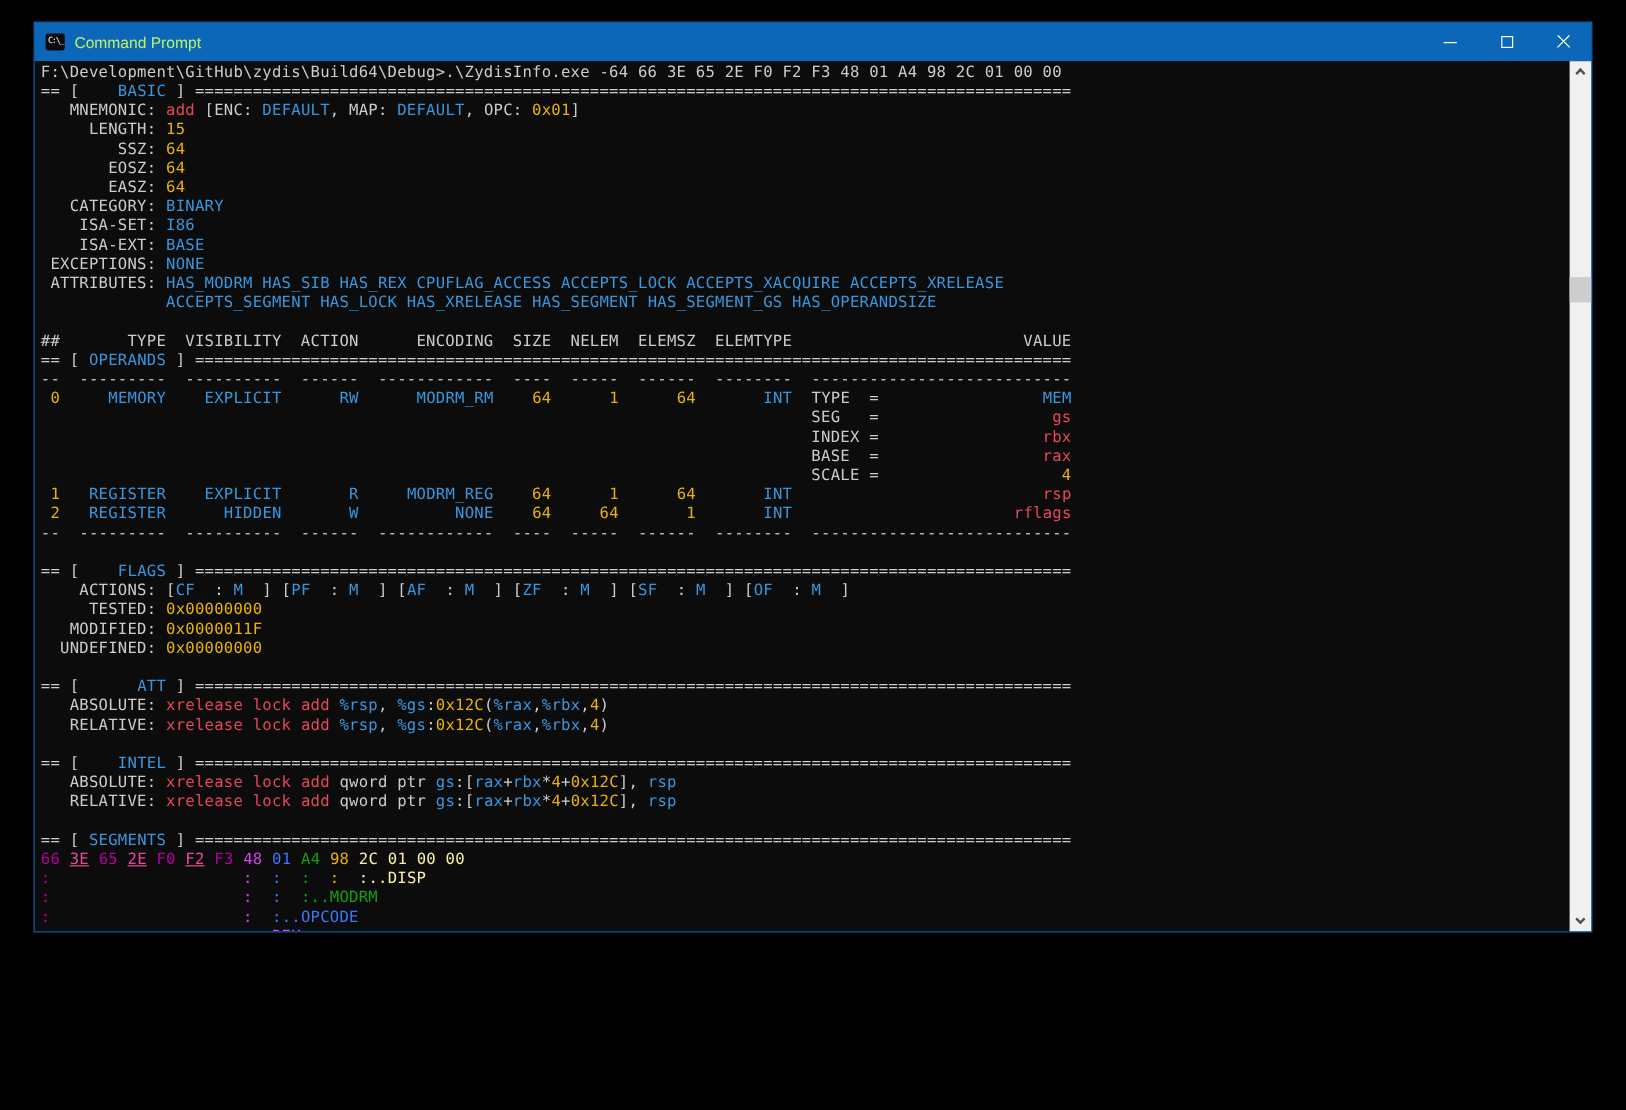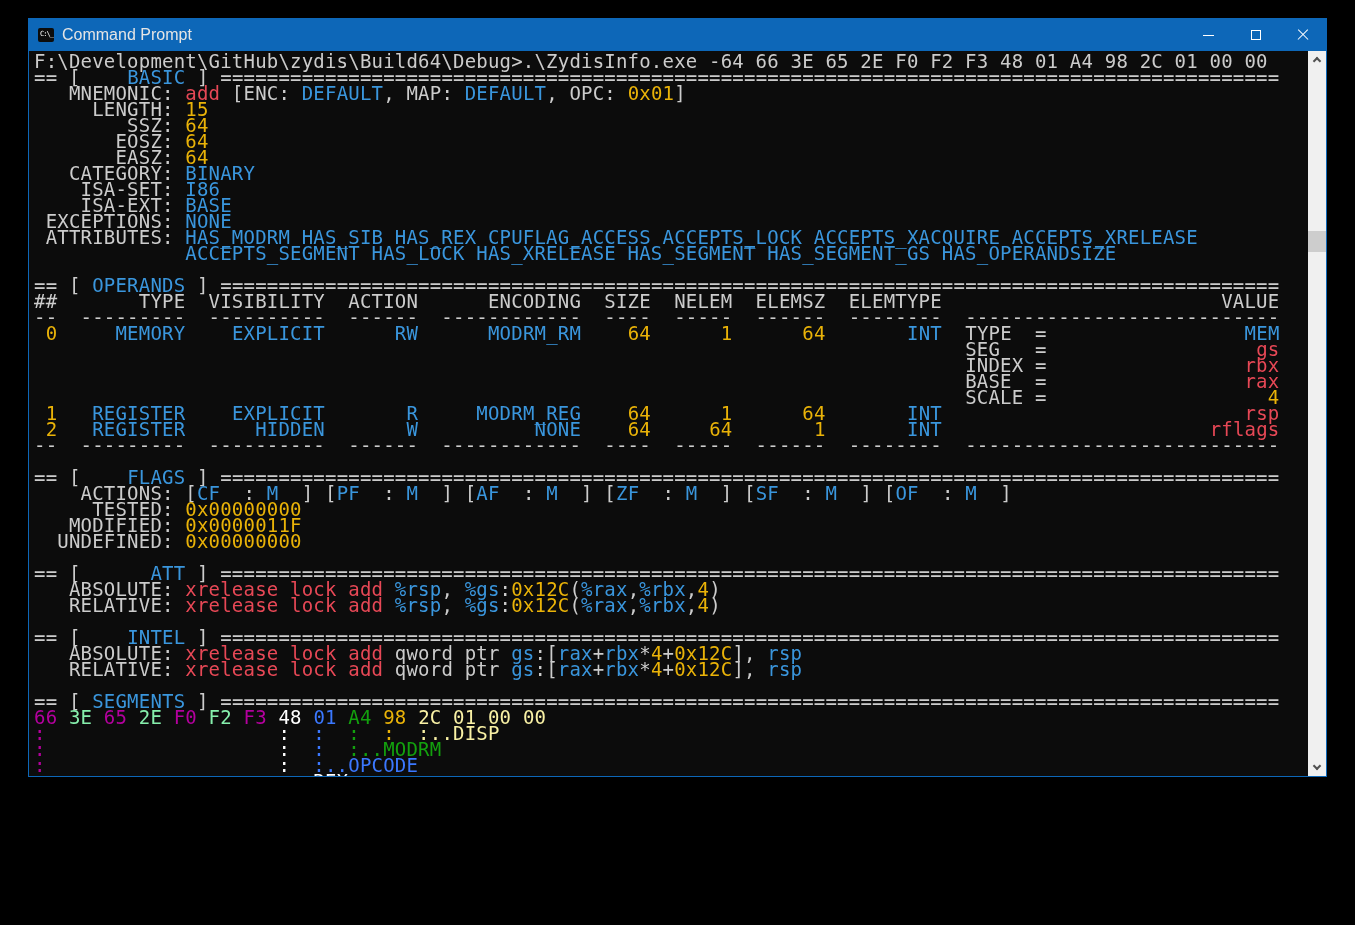--- a/index.html
+++ b/index.html
@@ -7,45 +7,45 @@
               font-family:"Liberation Sans", sans-serif; }
   .window { position:absolute; left:28px; top:18px; width:1299px; height:759px;
             border:1px solid #0d67b8; background:#0c0c0c; }
   
   .titlebar { position:absolute; left:0; top:0; right:0; height:32px; background:#0d67b8;
               display:flex; align-items:center; }
   .cmd-icon { width:16px; height:14px; margin-left:9px; background:#0c0c0c; border-radius:2px;
               display:flex; align-items:flex-start; justify-content:flex-start; flex:0 0 auto; }
   .cmd-icon-text { color:#fff; font-size:7px; line-height:8px; padding:2px 0 0 2px;
                    font-family:"DejaVu Sans Mono", monospace; letter-spacing:-1px; }
-  .title-text { color:#e5e5e5; font-size:16px; margin-left:8px; white-space:nowrap; }
+  .title-text { color:#bef264; font-size:13px; margin-left:8px; white-space:nowrap; }
   .caption-buttons { margin-left:auto; height:100%; display:flex; }
   .cap-btn { width:47px; height:100%; display:flex; align-items:center; justify-content:center; }
   .glyph-min { width:11px; height:1px; background:#ffffff; display:block; }
   .glyph-max { width:10px; height:10px; border:1px solid #ffffff; display:block; }
   .glyph-close { position:relative; width:12px; height:12px; display:block; }
   .glyph-close i { position:absolute; left:-1px; top:5px; width:14px; height:1.4px; background:#ffffff; display:block; }
   .glyph-close i:first-child { transform:rotate(45deg); }
   .glyph-close i:last-child  { transform:rotate(-45deg); }
   
   .console { position:absolute; left:0; top:32px; right:18px; bottom:0; overflow:hidden;
              padding:2px 0 0 5px; background:#0c0c0c;
              font-family:"DejaVu Sans Mono","Liberation Mono",monospace;
-             font-size:19px; line-height:16px; letter-spacing:0.2px; color:#cccccc; }
+             font-size:13px; line-height:16px; letter-spacing:0.2px; color:#cccccc; }
   .line { height:16px; white-space:pre; }
   .c-fg      { color:#cccccc; }
   .c-cyan    { color:#3a96dd; }
   .c-blue    { color:#3b78ff; }
   .c-green   { color:#eab308; }
   .c-dgreen  { color:#13a10e; }
   .c-red     { color:#e74856; }
   .c-magenta { color:#b4009e; }
-  .c-purple  { color:#ffffff; }
+  .c-purple  { color:#d946ef; }
   .c-yellow  { color:#f9f1a5; }
-  .c-gray    { color:#86efac; }
+  .c-gray    { color:#ec4899;text-decoration:underline; }
   .cursor { display:inline-block; width:8px; height:6px; background:#cccccc; vertical-align:-1px; }
   
   .scrollbar { position:absolute; top:32px; right:0; bottom:0; width:18px; background:#f0f0f0; }
   .sb-btn { position:absolute; left:0; right:0; height:17px; display:flex; align-items:center; justify-content:center; }
   .sb-up { top:0; } .sb-down { bottom:0; }
   .chev { width:6px; height:6px; border-left:2px solid #505050; border-top:2px solid #505050; display:block; }
   .chev.up   { transform:rotate(45deg) ; margin-top:3px; }
   .chev.down { transform:rotate(-135deg); margin-bottom:3px; }
   .sb-thumb { position:absolute; left:0; right:0; top:180px; height:21px; background:#cdcdcd; }
 </style>
@@ -82,22 +82,22 @@
       <div class="line"><span class="c-fg">        SSZ: </span><span class="c-green">64</span></div>
       <div class="line"><span class="c-fg">       EOSZ: </span><span class="c-green">64</span></div>
       <div class="line"><span class="c-fg">       EASZ: </span><span class="c-green">64</span></div>
       <div class="line"><span class="c-fg">   CATEGORY: </span><span class="c-cyan">BINARY</span></div>
       <div class="line"><span class="c-fg">    ISA-SET: </span><span class="c-cyan">I86</span></div>
       <div class="line"><span class="c-fg">    ISA-EXT: </span><span class="c-cyan">BASE</span></div>
       <div class="line"><span class="c-fg"> EXCEPTIONS: </span><span class="c-cyan">NONE</span></div>
       <div class="line"><span class="c-fg"> ATTRIBUTES: </span><span class="c-cyan">HAS_MODRM HAS_SIB HAS_REX CPUFLAG_ACCESS ACCEPTS_LOCK ACCEPTS_XACQUIRE ACCEPTS_XRELEASE</span></div>
       <div class="line"><span class="c-fg">             </span><span class="c-cyan">ACCEPTS_SEGMENT HAS_LOCK HAS_XRELEASE HAS_SEGMENT HAS_SEGMENT_GS HAS_OPERANDSIZE</span></div>
       <div class="line"></div>
+      <div class="line"><span class="c-fg">##       TYPE  VISIBILITY  ACTION      ENCODING  SIZE  NELEM  ELEMSZ  ELEMTYPE</span><span class="c-fg">                        </span><span class="c-fg">VALUE</span></div>
       <div class="line"><span class="c-fg">== [ </span><span class="c-cyan">OPERANDS</span><span class="c-fg"> ] </span><span class="c-fg">===========================================================================================</span></div>
-      <div class="line"><span class="c-fg">##       TYPE  VISIBILITY  ACTION      ENCODING  SIZE  NELEM  ELEMSZ  ELEMTYPE</span><span class="c-fg">                        </span><span class="c-fg">VALUE</span></div>
       <div class="line"><span class="c-fg">--  ---------  ----------  ------  ------------  ----  -----  ------  --------  </span><span class="c-fg">---------------------------</span></div>
       <div class="line"><span class="c-fg"> </span><span class="c-green">0</span><span class="c-fg">     </span><span class="c-cyan">MEMORY</span><span class="c-fg">    </span><span class="c-cyan">EXPLICIT</span><span class="c-fg">      </span><span class="c-cyan">RW</span><span class="c-fg">      </span><span class="c-cyan">MODRM_RM</span><span class="c-fg">    </span><span class="c-green">64</span><span class="c-fg">      </span><span class="c-green">1</span><span class="c-fg">      </span><span class="c-green">64</span><span class="c-fg">       </span><span class="c-cyan">INT</span><span class="c-fg">  TYPE  =</span><span class="c-fg">                 </span><span class="c-cyan">MEM</span></div>
       <div class="line"><span class="c-fg">                                                                                </span><span class="c-fg">SEG   =</span><span class="c-fg">                  </span><span class="c-red">gs</span></div>
       <div class="line"><span class="c-fg">                                                                                </span><span class="c-fg">INDEX =</span><span class="c-fg">                 </span><span class="c-red">rbx</span></div>
       <div class="line"><span class="c-fg">                                                                                </span><span class="c-fg">BASE  =</span><span class="c-fg">                 </span><span class="c-red">rax</span></div>
       <div class="line"><span class="c-fg">                                                                                </span><span class="c-fg">SCALE =</span><span class="c-fg">                   </span><span class="c-green">4</span></div>
       <div class="line"><span class="c-fg"> </span><span class="c-green">1</span><span class="c-fg">   </span><span class="c-cyan">REGISTER</span><span class="c-fg">    </span><span class="c-cyan">EXPLICIT</span><span class="c-fg">       </span><span class="c-cyan">R</span><span class="c-fg">     </span><span class="c-cyan">MODRM_REG</span><span class="c-fg">    </span><span class="c-green">64</span><span class="c-fg">      </span><span class="c-green">1</span><span class="c-fg">      </span><span class="c-green">64</span><span class="c-fg">       </span><span class="c-cyan">INT</span><span class="c-fg">                          </span><span class="c-red">rsp</span></div>
       <div class="line"><span class="c-fg"> </span><span class="c-green">2</span><span class="c-fg">   </span><span class="c-cyan">REGISTER</span><span class="c-fg">      </span><span class="c-cyan">HIDDEN</span><span class="c-fg">       </span><span class="c-cyan">W</span><span class="c-fg">          </span><span class="c-cyan">NONE</span><span class="c-fg">    </span><span class="c-green">64</span><span class="c-fg">     </span><span class="c-green">64</span><span class="c-fg">       </span><span class="c-green">1</span><span class="c-fg">       </span><span class="c-cyan">INT</span><span class="c-fg">                       </span><span class="c-red">rflags</span></div>
       <div class="line"><span class="c-fg">--  ---------  ----------  ------  ------------  ----  -----  ------  --------  </span><span class="c-fg">---------------------------</span></div>
       <div class="line"></div>

